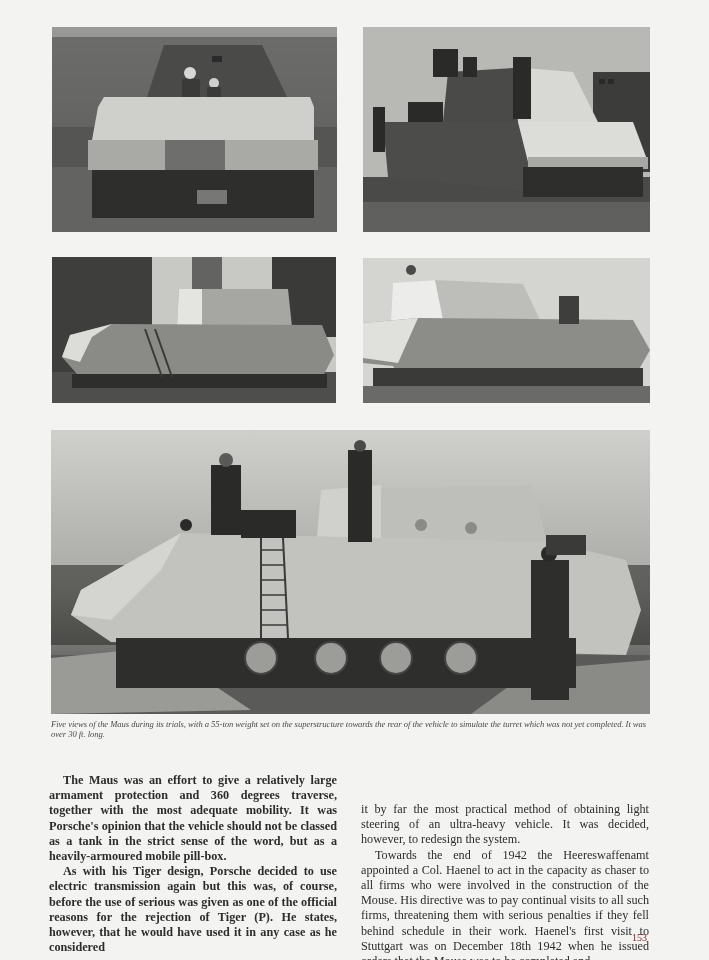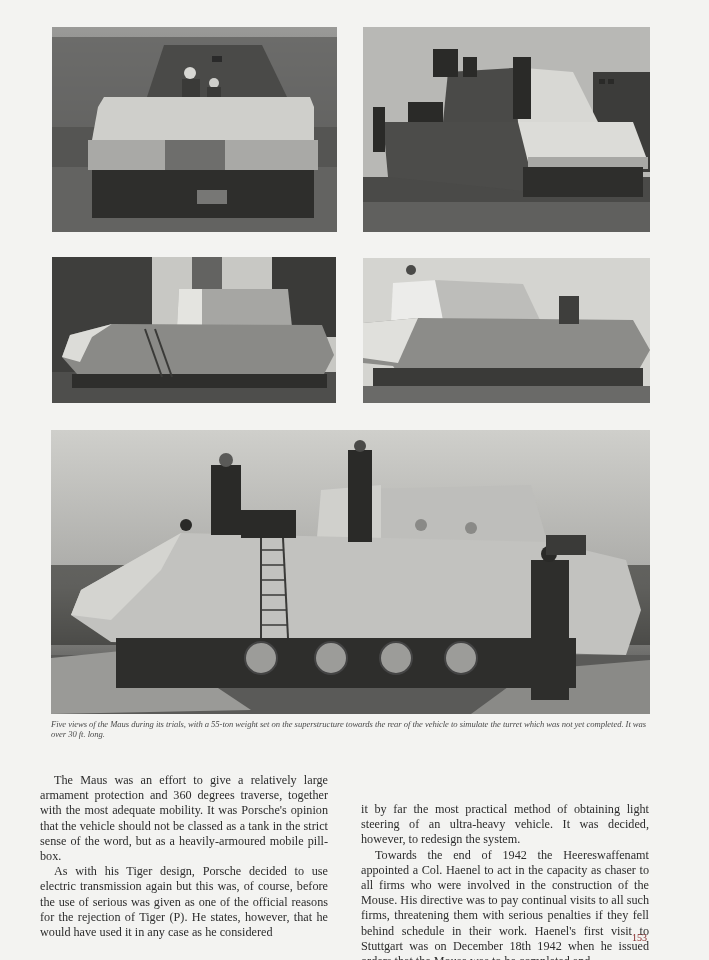--- a/index.html
+++ b/index.html
@@ -36,21 +36,21 @@
   .col {
     position: absolute;
     top: 773px;
     width: 288px;
     font-size: 12.2px;
     line-height: 15.2px;
     text-align: justify;
     color: #2c2c2c;
   }
   .col p { margin: 0; text-indent: 14px; }
-  #col-left { left: 40px; top: 773px; }
+  #col-left { left: 49px; top: 773px; font-weight: bold; }
   #col-right { left: 361px; top: 773px; margin-top: 29px; }
   .page-number {
     position: absolute;
     left: 632px; top: 932px;
     font-size: 10px;
     color: #7f1d1d;
   }
 </style>
 </head>
 <body>

